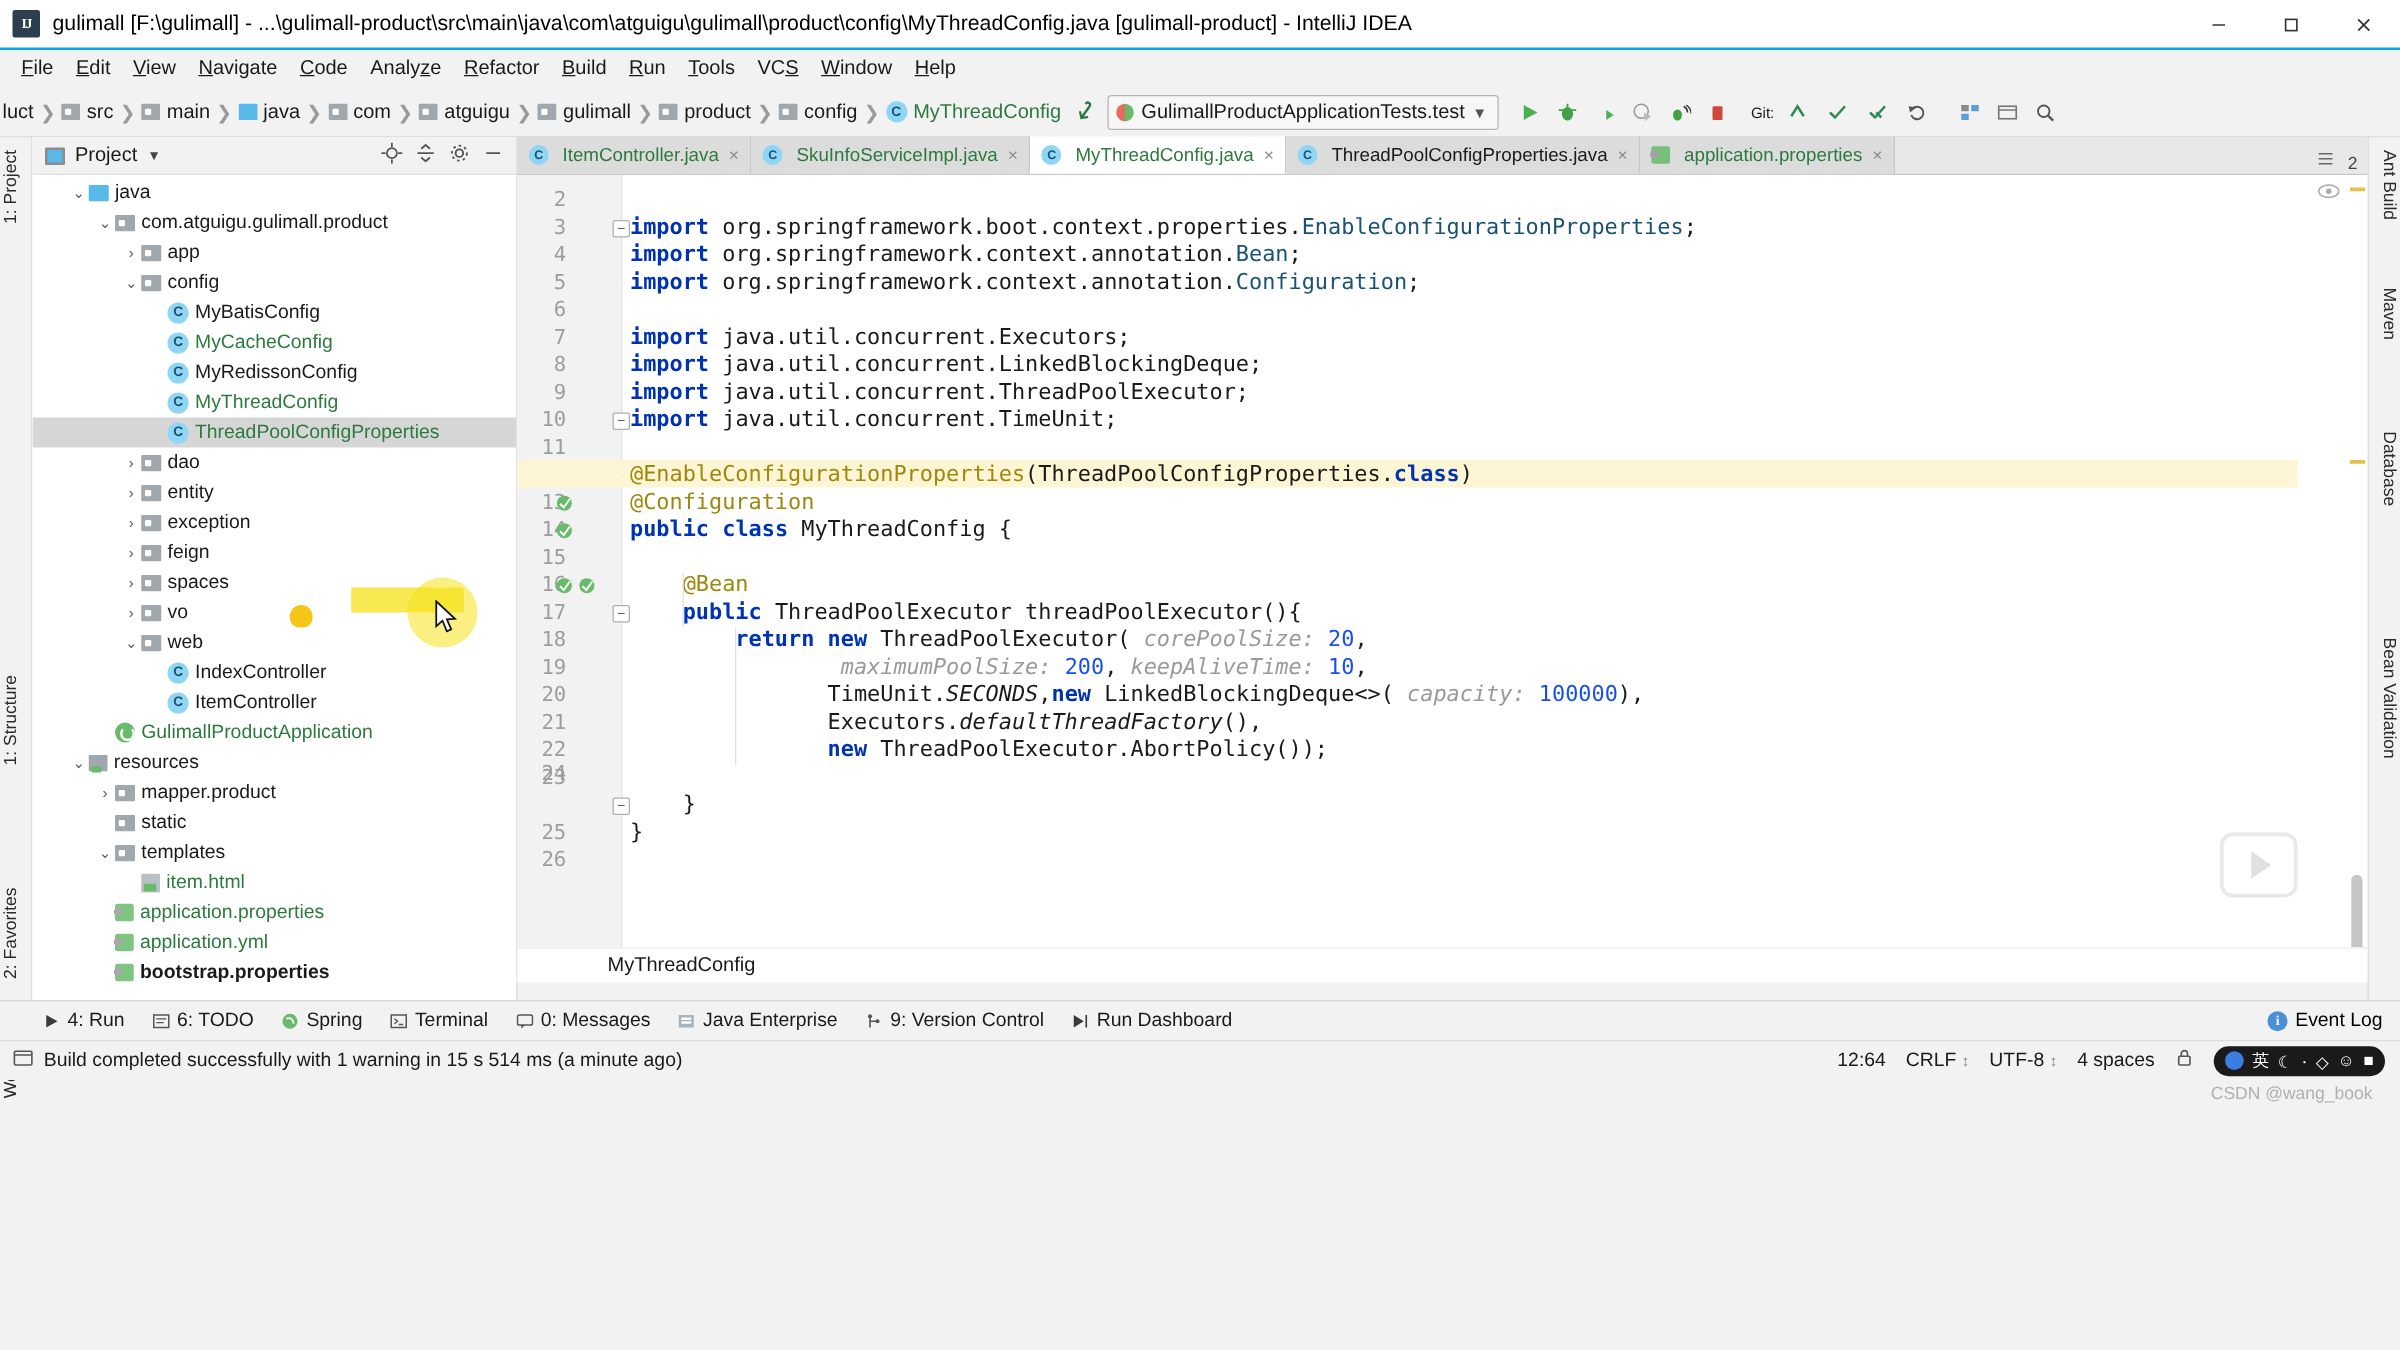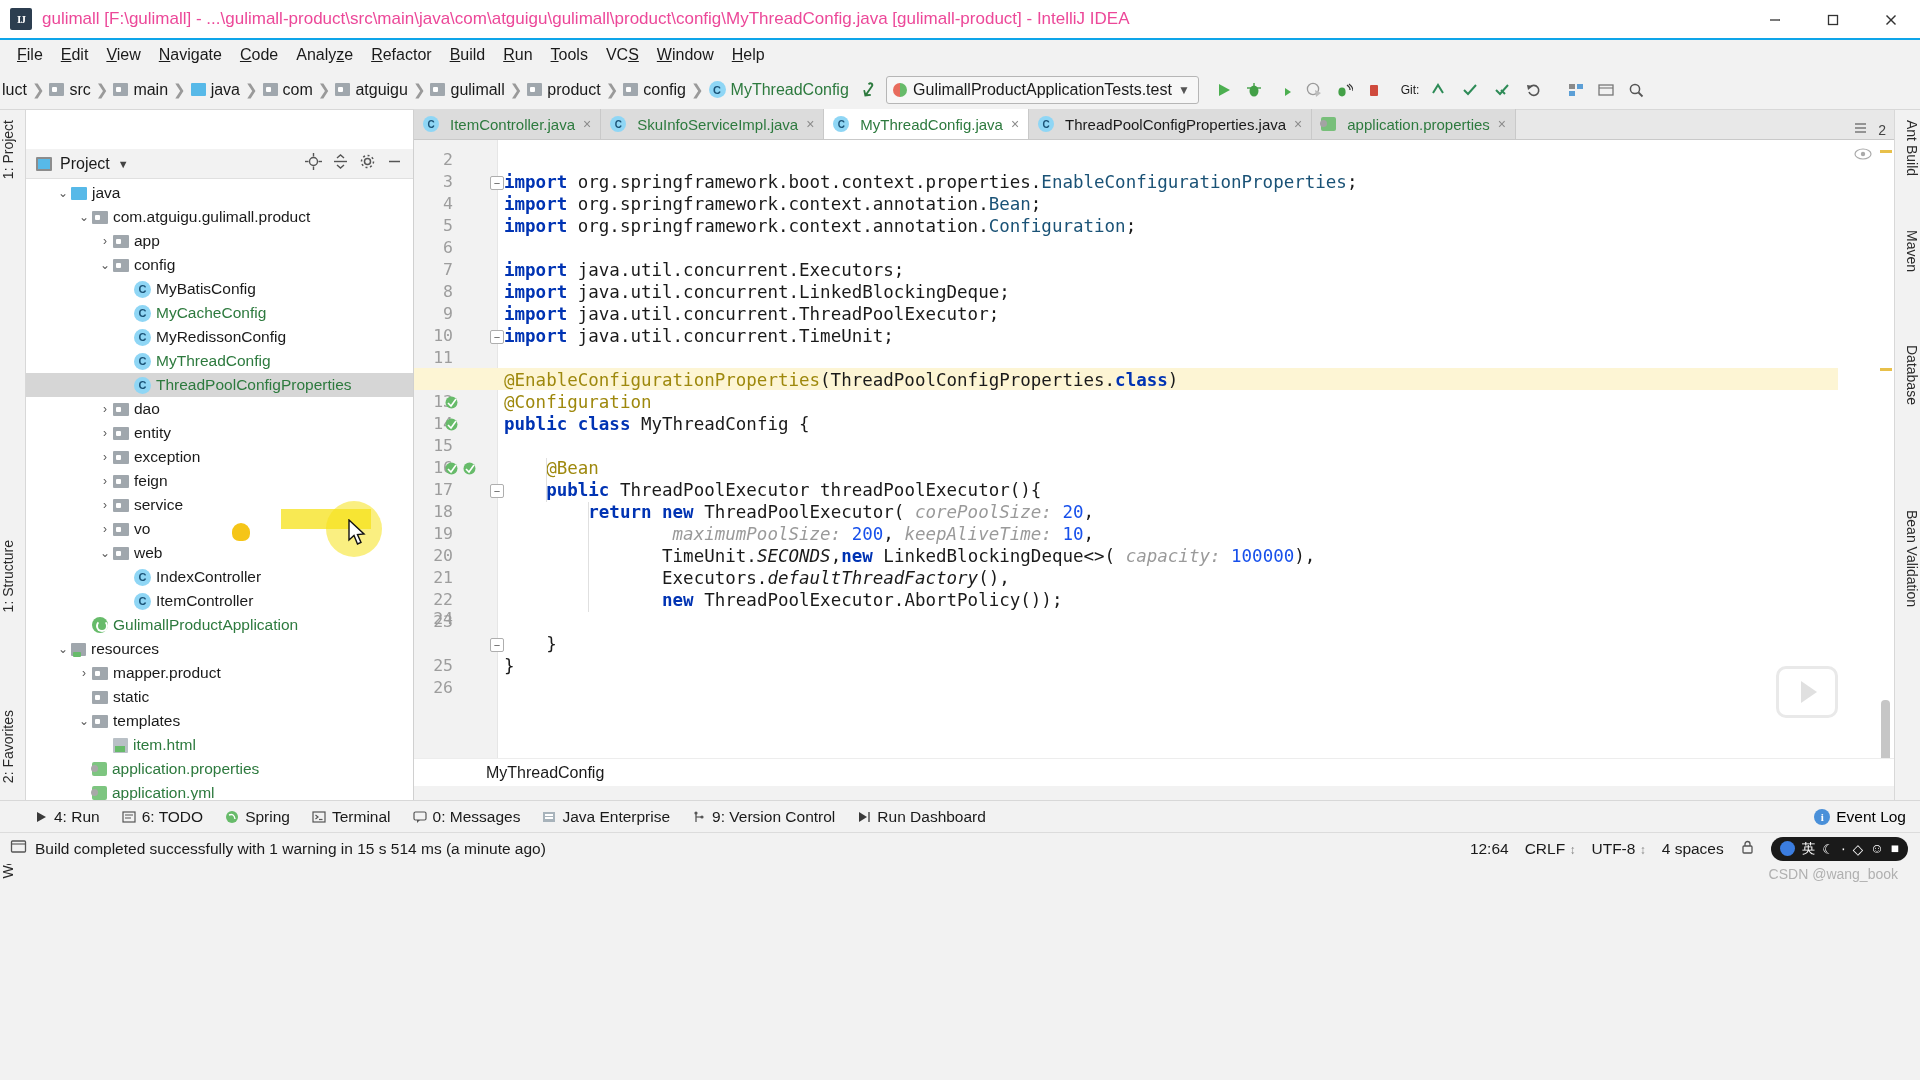--- a/index.html
+++ b/index.html
@@ -25,21 +25,21 @@
     border-bottom: 2px solid #0ea5e9;
   }
   .titlebar-logo {
     width: 22px; height: 22px; margin-left: 10px; margin-right: 10px;
     background: #2c3e50; border-radius: 2px;
     display: flex; align-items: center; justify-content: center;
     color: #fff; font-size: 11px; font-weight: bold; letter-spacing: -1px;
     font-family: "Liberation Serif", serif;
   }
   .titlebar-text {
-    font-size: 17px; color: #ec4899; white-space: nowrap;
+    font-size: 17px; color: #000000; white-space: nowrap;
   }
   .win-buttons {
     position: absolute; right: 0; top: 0; height: 40px;
     display: flex; align-items: center;
   }
   .win-btn {
     width: 58px; height: 40px; display: flex;
     align-items: center; justify-content: center;
     color: #333;
   }
@@ -130,21 +130,21 @@
     font-size: 14px; color: #2a2a2a; text-align: center; white-space: nowrap;
   }
 
   
   .project-panel {
     position: absolute; left: 26px; top: 110px; width: 388px; height: 690px;
     background: #ffffff; border-right: 1px solid #d0d0d0;
   }
   .project-header {
     height: 30px; display: flex; align-items: center;
-    background: #f2f2f2; border-bottom: 1px solid #e0e0e0; padding-left: 10px; margin-top: 39px;
+    background: #f2f2f2; border-bottom: 1px solid #e0e0e0; padding-left: 10px;
   }
   .ph-icon {
     width: 16px; height: 14px; background: #57b9e8;
     border: 2px solid #8c8c8c; border-radius: 1px; margin-right: 8px;
   }
   .ph-title { font-size: 16px; color: #1a1a1a; }
   .ph-caret { margin-left: 8px; color: #444; font-size: 11px; }
   .ph-actions { margin-left: auto; display: flex; align-items: center; gap: 10px; padding-right: 10px; }
   .tree {
     position: relative; height: 660px; overflow: hidden;
@@ -634,21 +634,21 @@
           <span>exception</span>
         </div>
         <div class="node" style="padding-left: 71px;">
           <span class="arrow">›</span>
           <span class="ic-folder"></span>
           <span>feign</span>
         </div>
         <div class="node" style="padding-left: 71px;">
           <span class="arrow">›</span>
           <span class="ic-folder"></span>
-          <span>service</span>
+          <span>spaces</span>
         </div>
         <div class="node" style="padding-left: 71px;">
           <span class="arrow">›</span>
           <span class="ic-folder"></span>
           <span>vo</span>
         </div>
         <div class="node" style="padding-left: 71px;">
           <span class="arrow">⌄</span>
           <span class="ic-folder"></span>
           <span>web</span>

